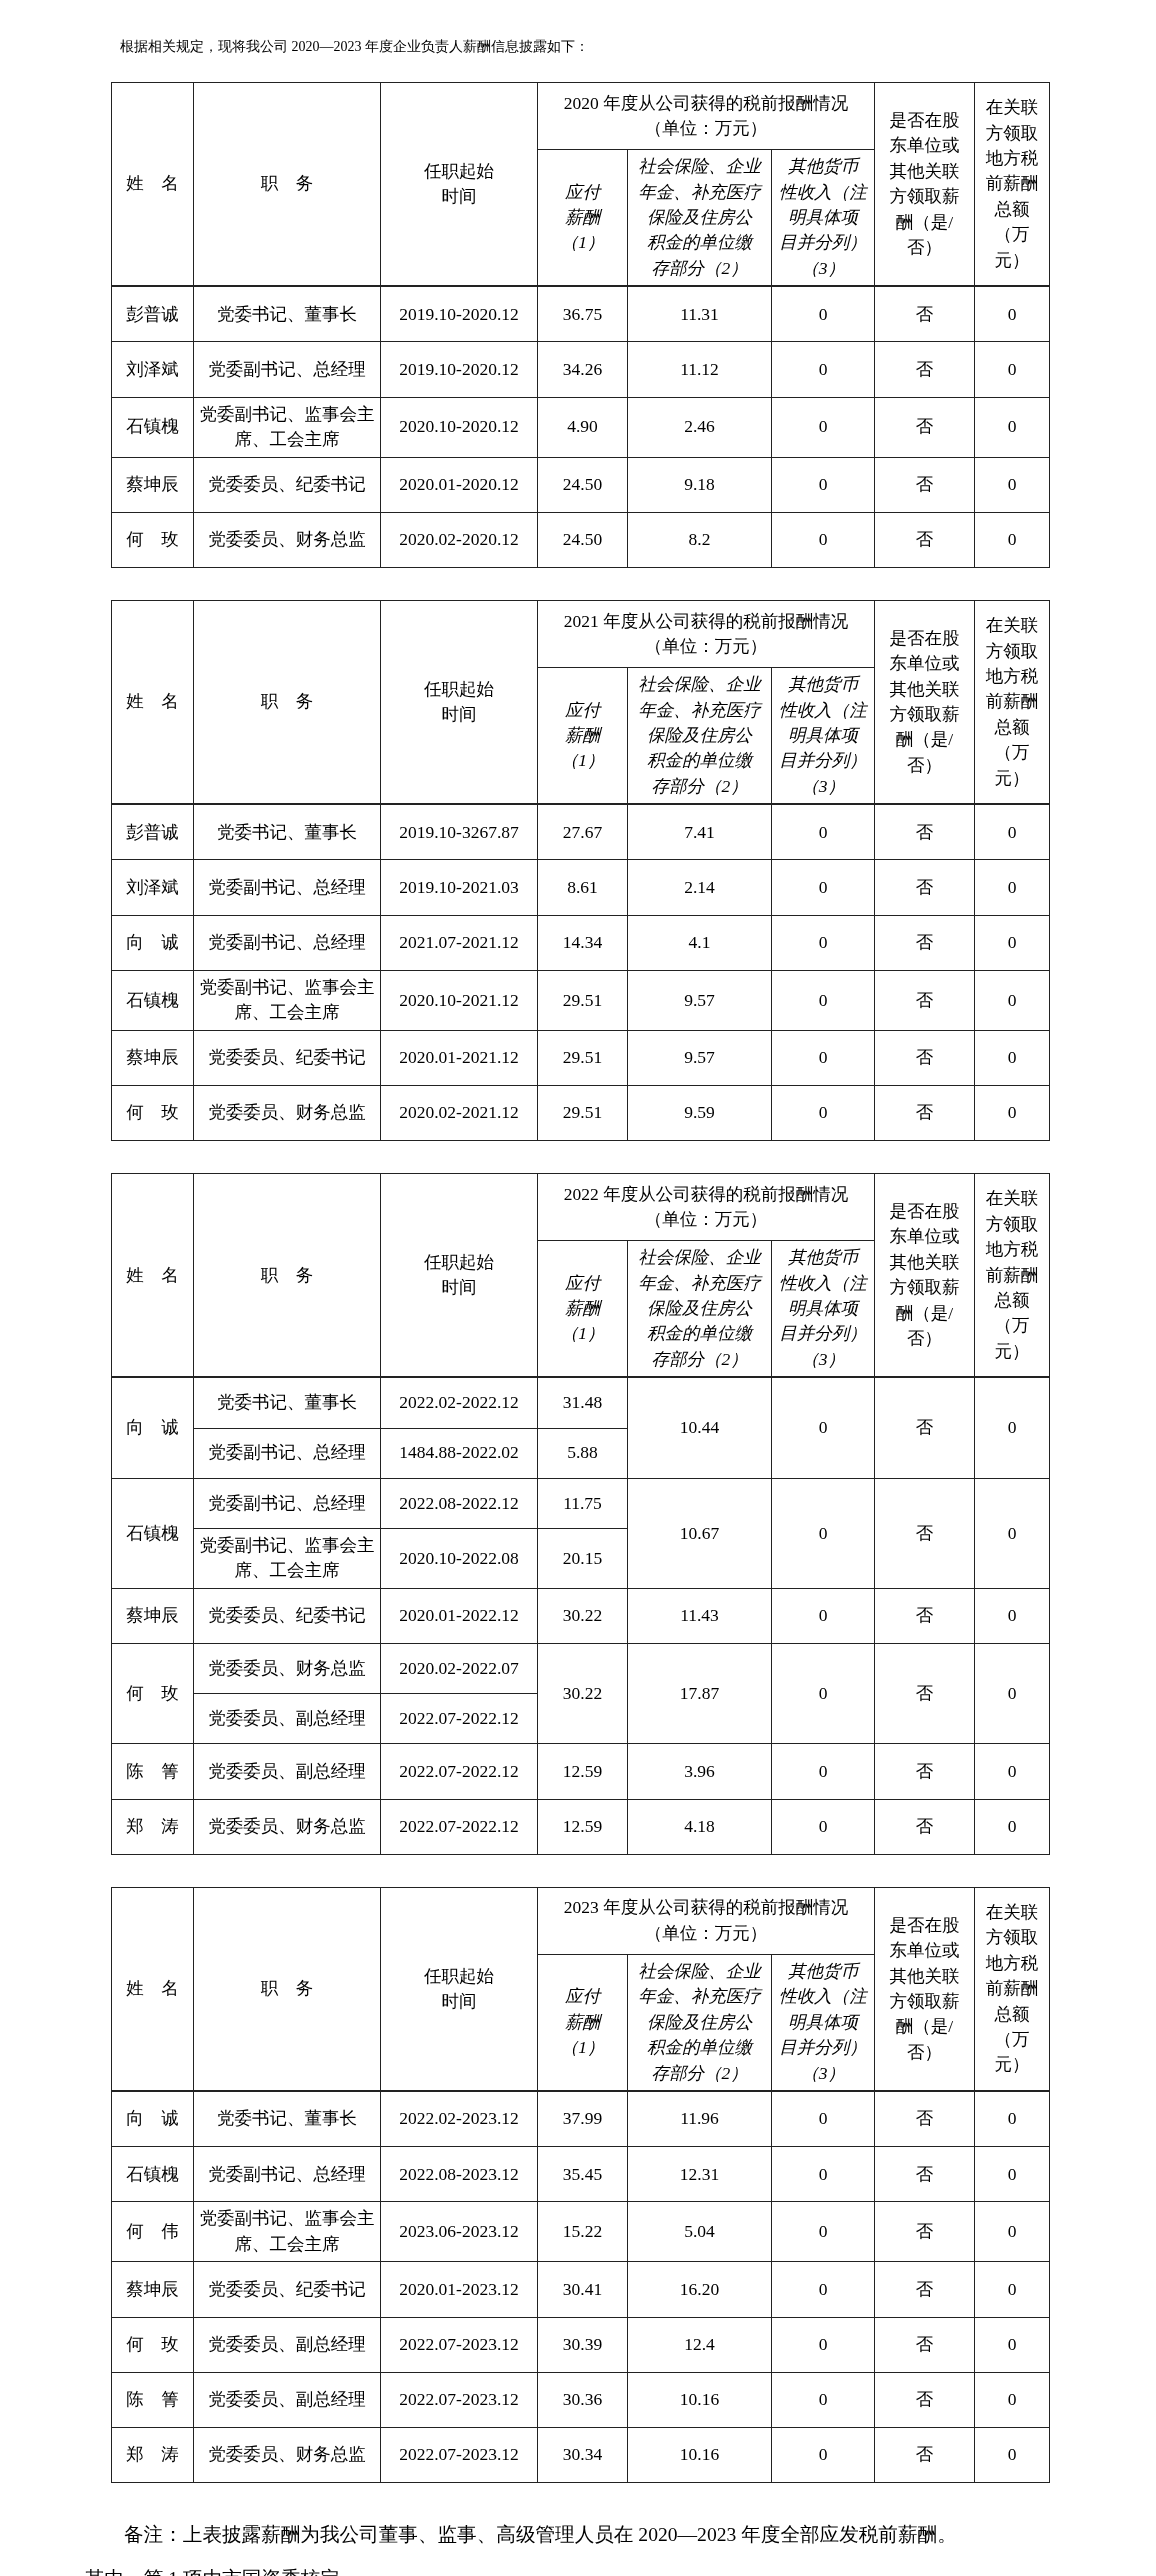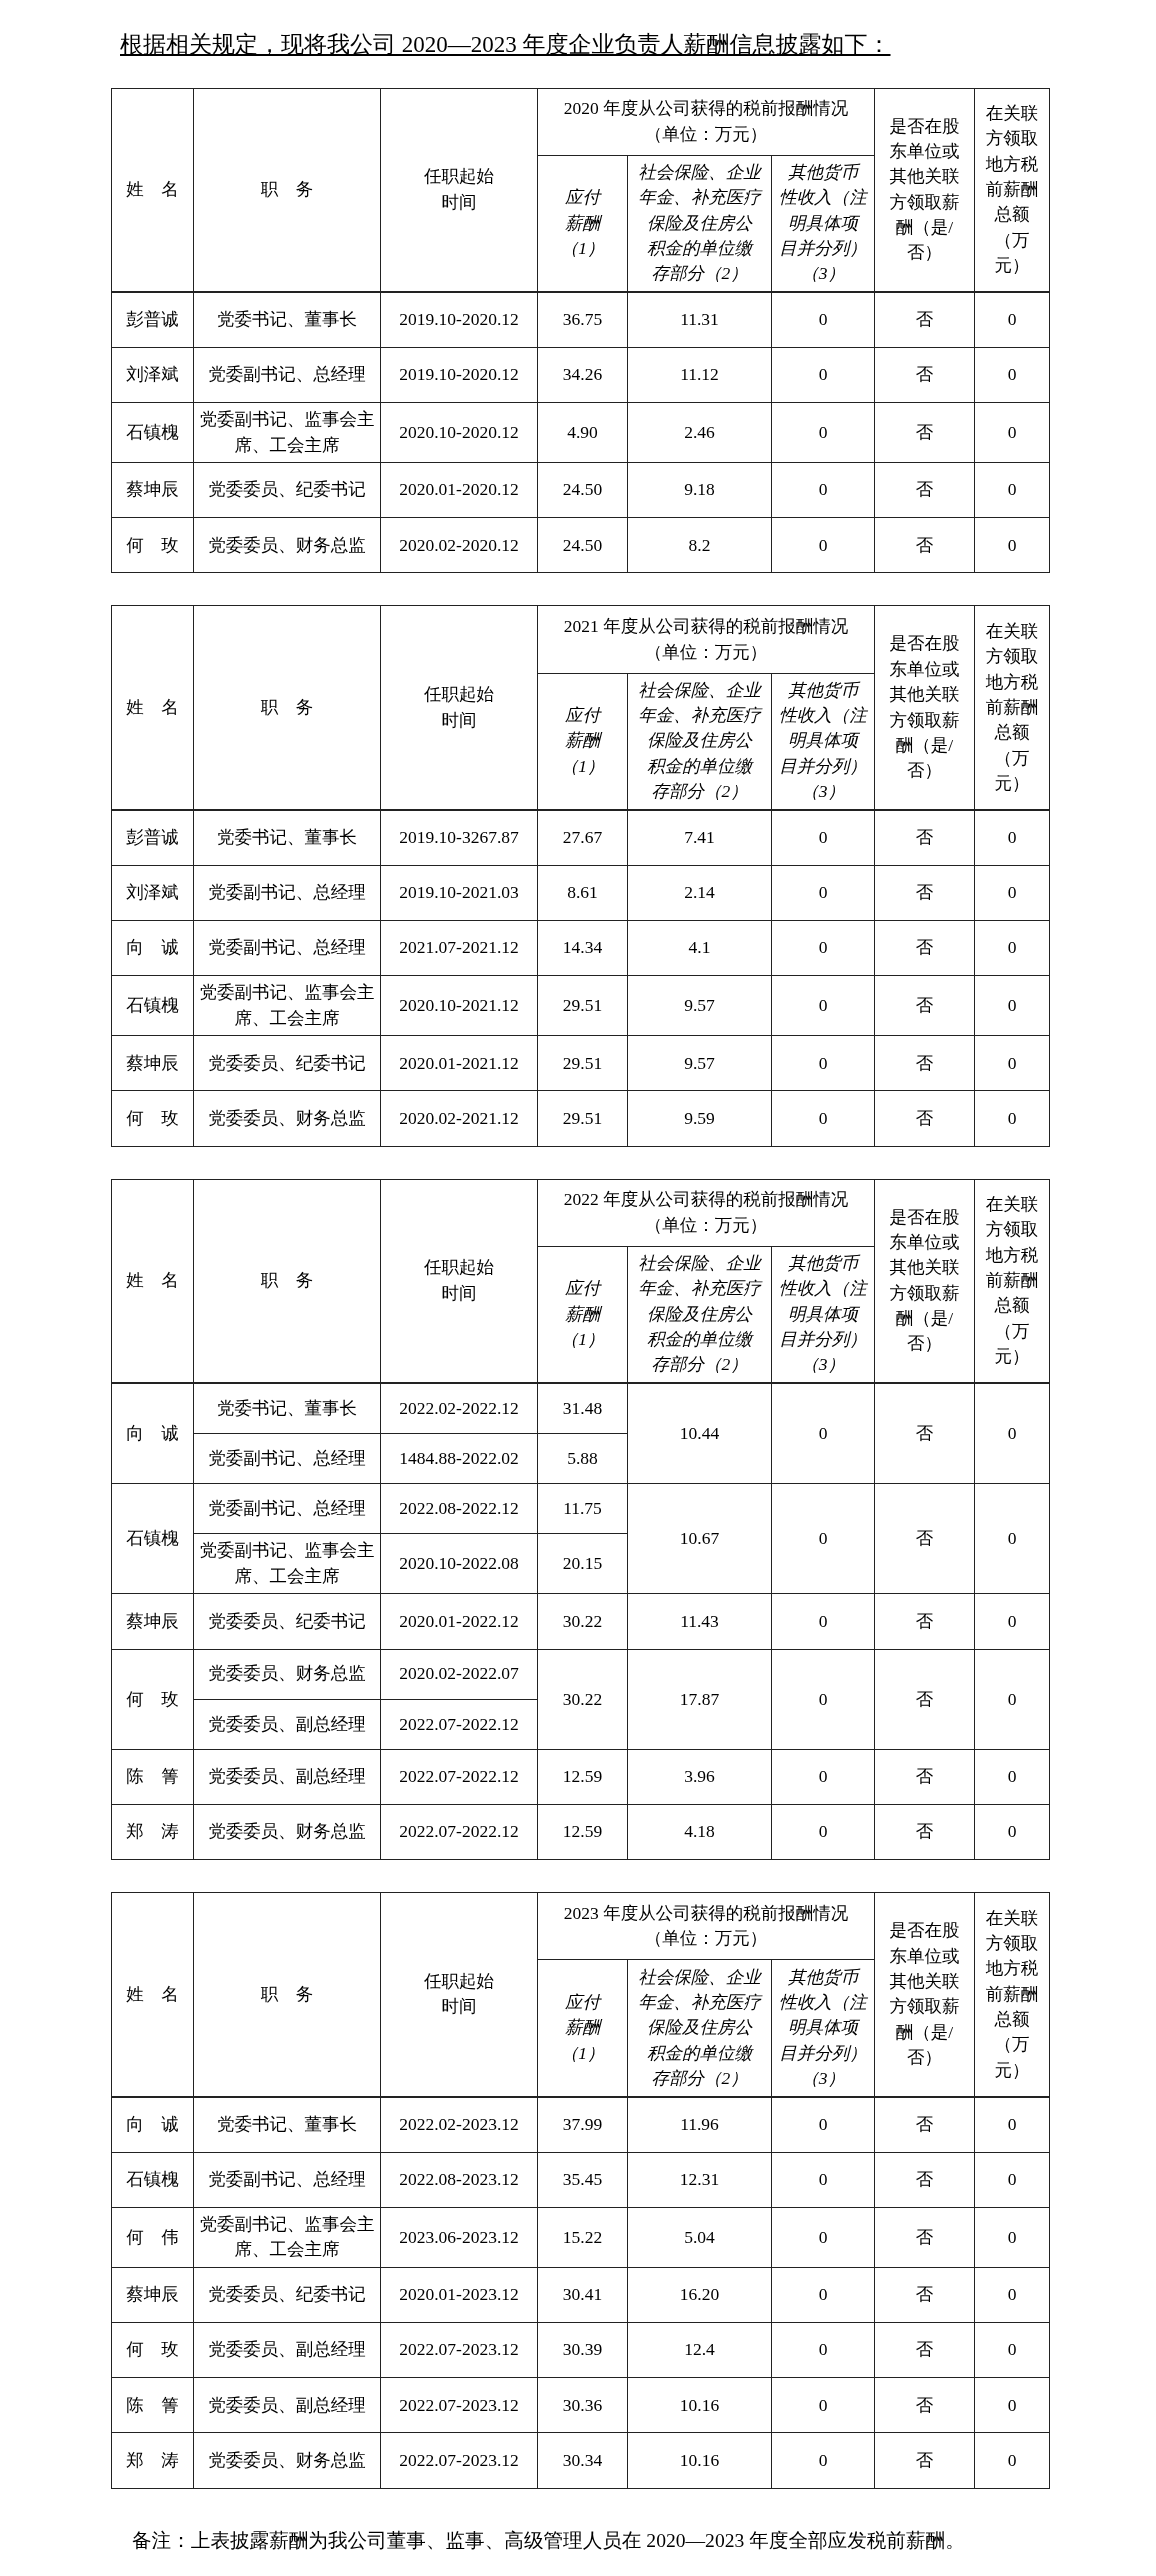--- a/index.html
+++ b/index.html
@@ -6,25 +6,24 @@
   .page {
     position: relative;
     width: 1157px;
     height: 2770px;
     background: #ffffff;
     overflow: hidden;
     color: #000;
     font-family: "Liberation Serif", "DejaVu Serif", serif;
   }
   .intro {
-    margin: 28px 82px 25px 81px;
-    font-size: 23px;
+    margin: 36px 82px 25px 81px;
+    font-size: 14px;
     line-height: 1.5;
     text-indent: 39px;
-    text-decoration: underline;
   }
   table.comp {
     border-collapse: collapse;
     table-layout: fixed;
     width: 939px;
     margin: 0 0 32px 111px;
     border: 1.5px solid #222;
   }
   table.comp td {
     border: 1px solid #222;
@@ -44,21 +43,21 @@
   tr.h2 td { height: 120px; font-style: italic; }
   tr.r td { height: 46px; }
   tr.sub td { height: 41px; }
   tbody tr.first td { border-top: 2.1px solid #222; }
   .note {
     margin: 15.5px 77px 0 81px;
     font-size: 19.6px;
     line-height: 2.05;
   }
   .note .indent { text-indent: 39px; }
-  p { margin: 12px; }
+  p { margin: 4px; }
 </style>
 </head>
 <body>
 
 <div class="page">
   <p class="intro">根据相关规定，现将我公司 2020—2023 年度企业负责人薪酬信息披露如下：</p>
 
   <section id="tables">
       <table class="comp">
         <colgroup>

